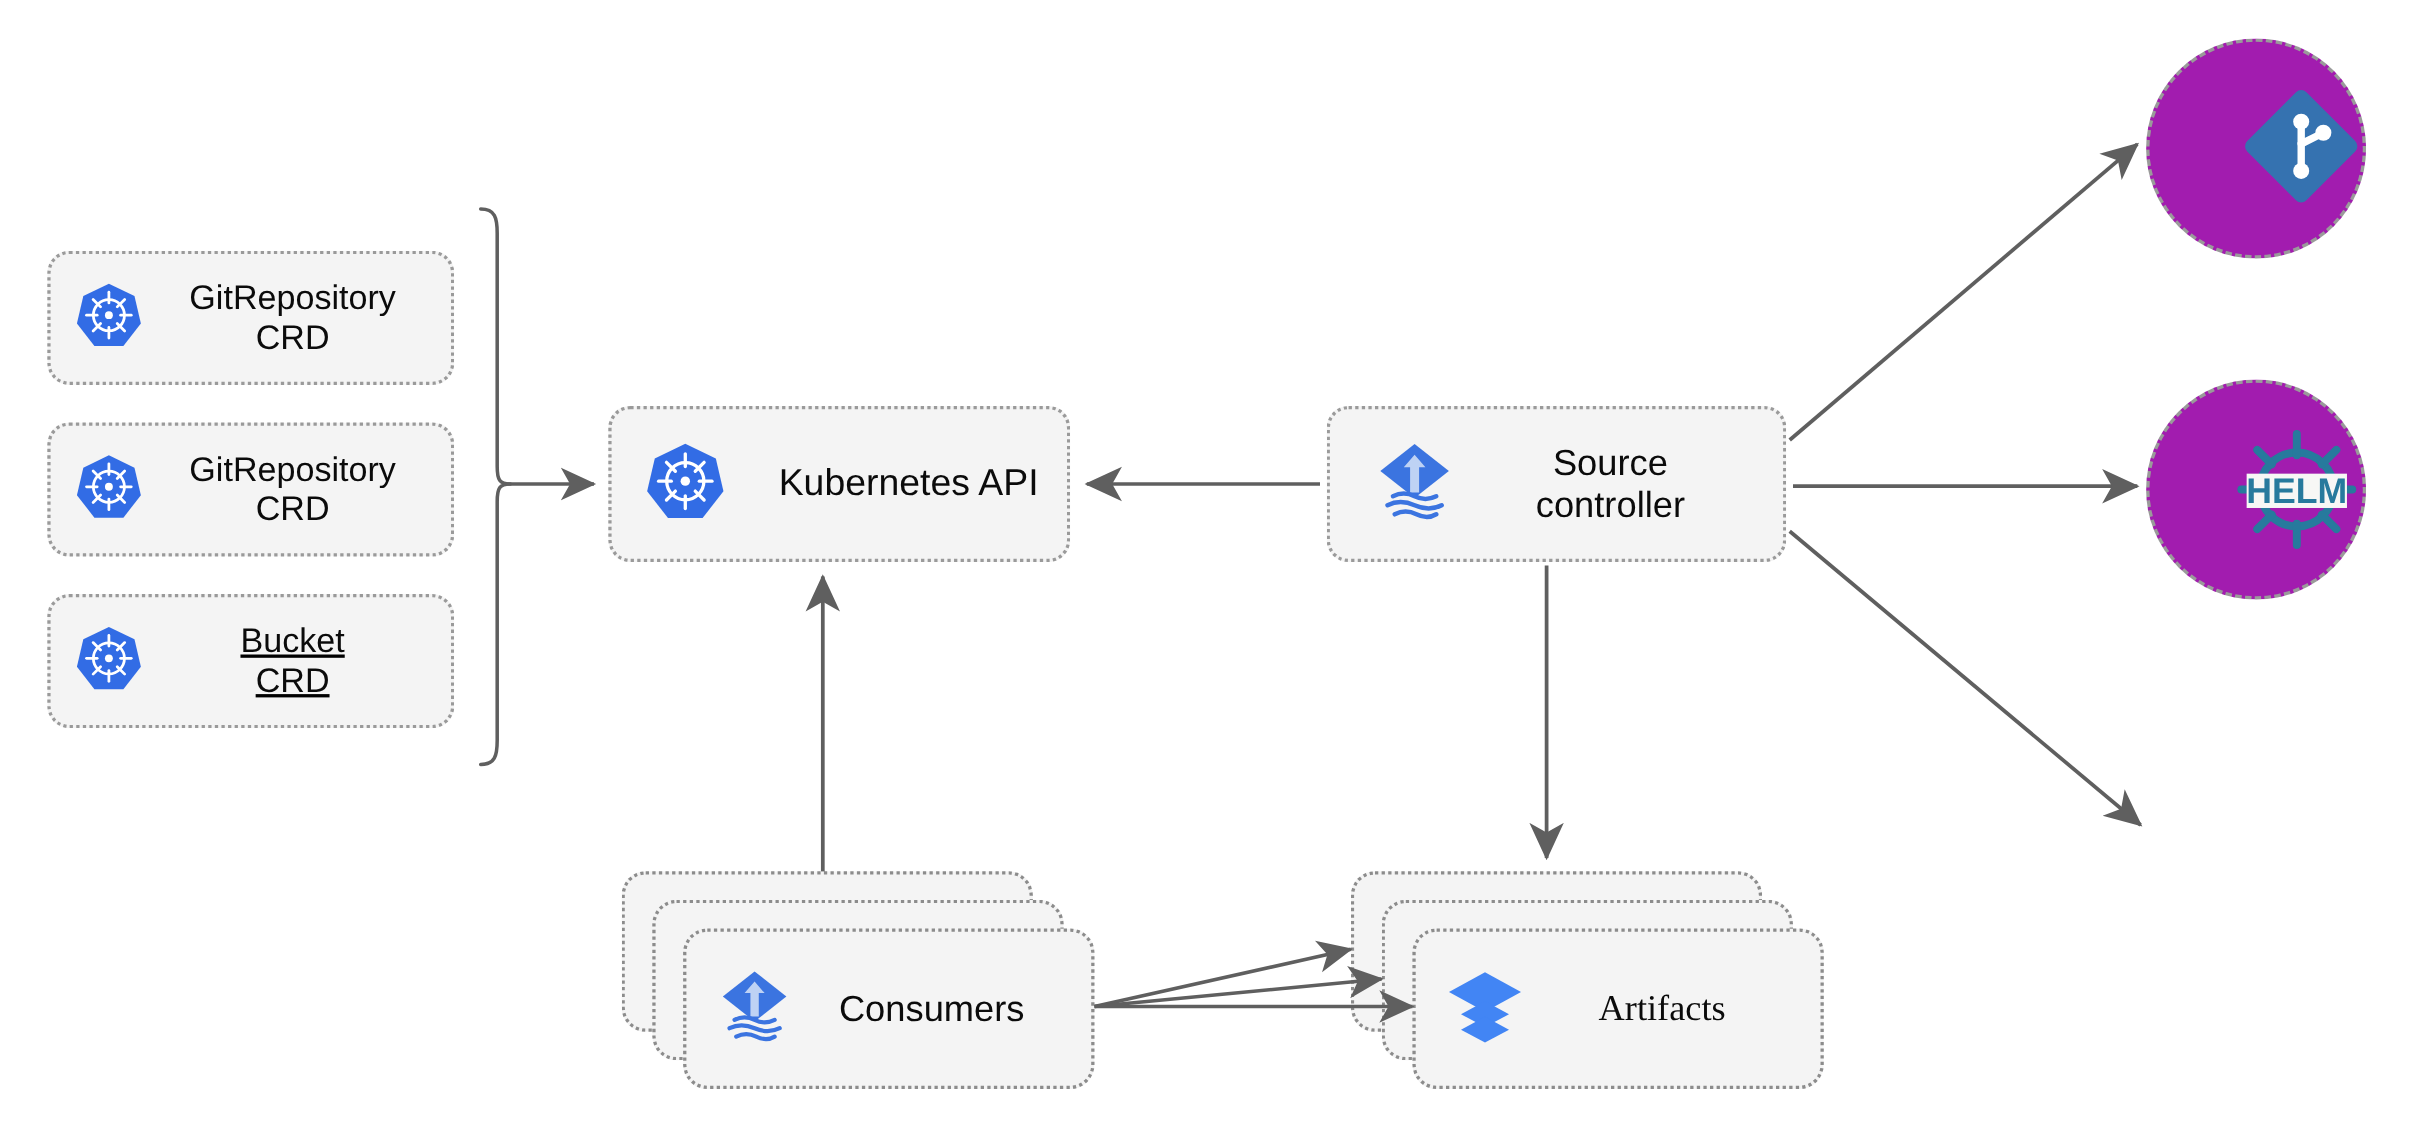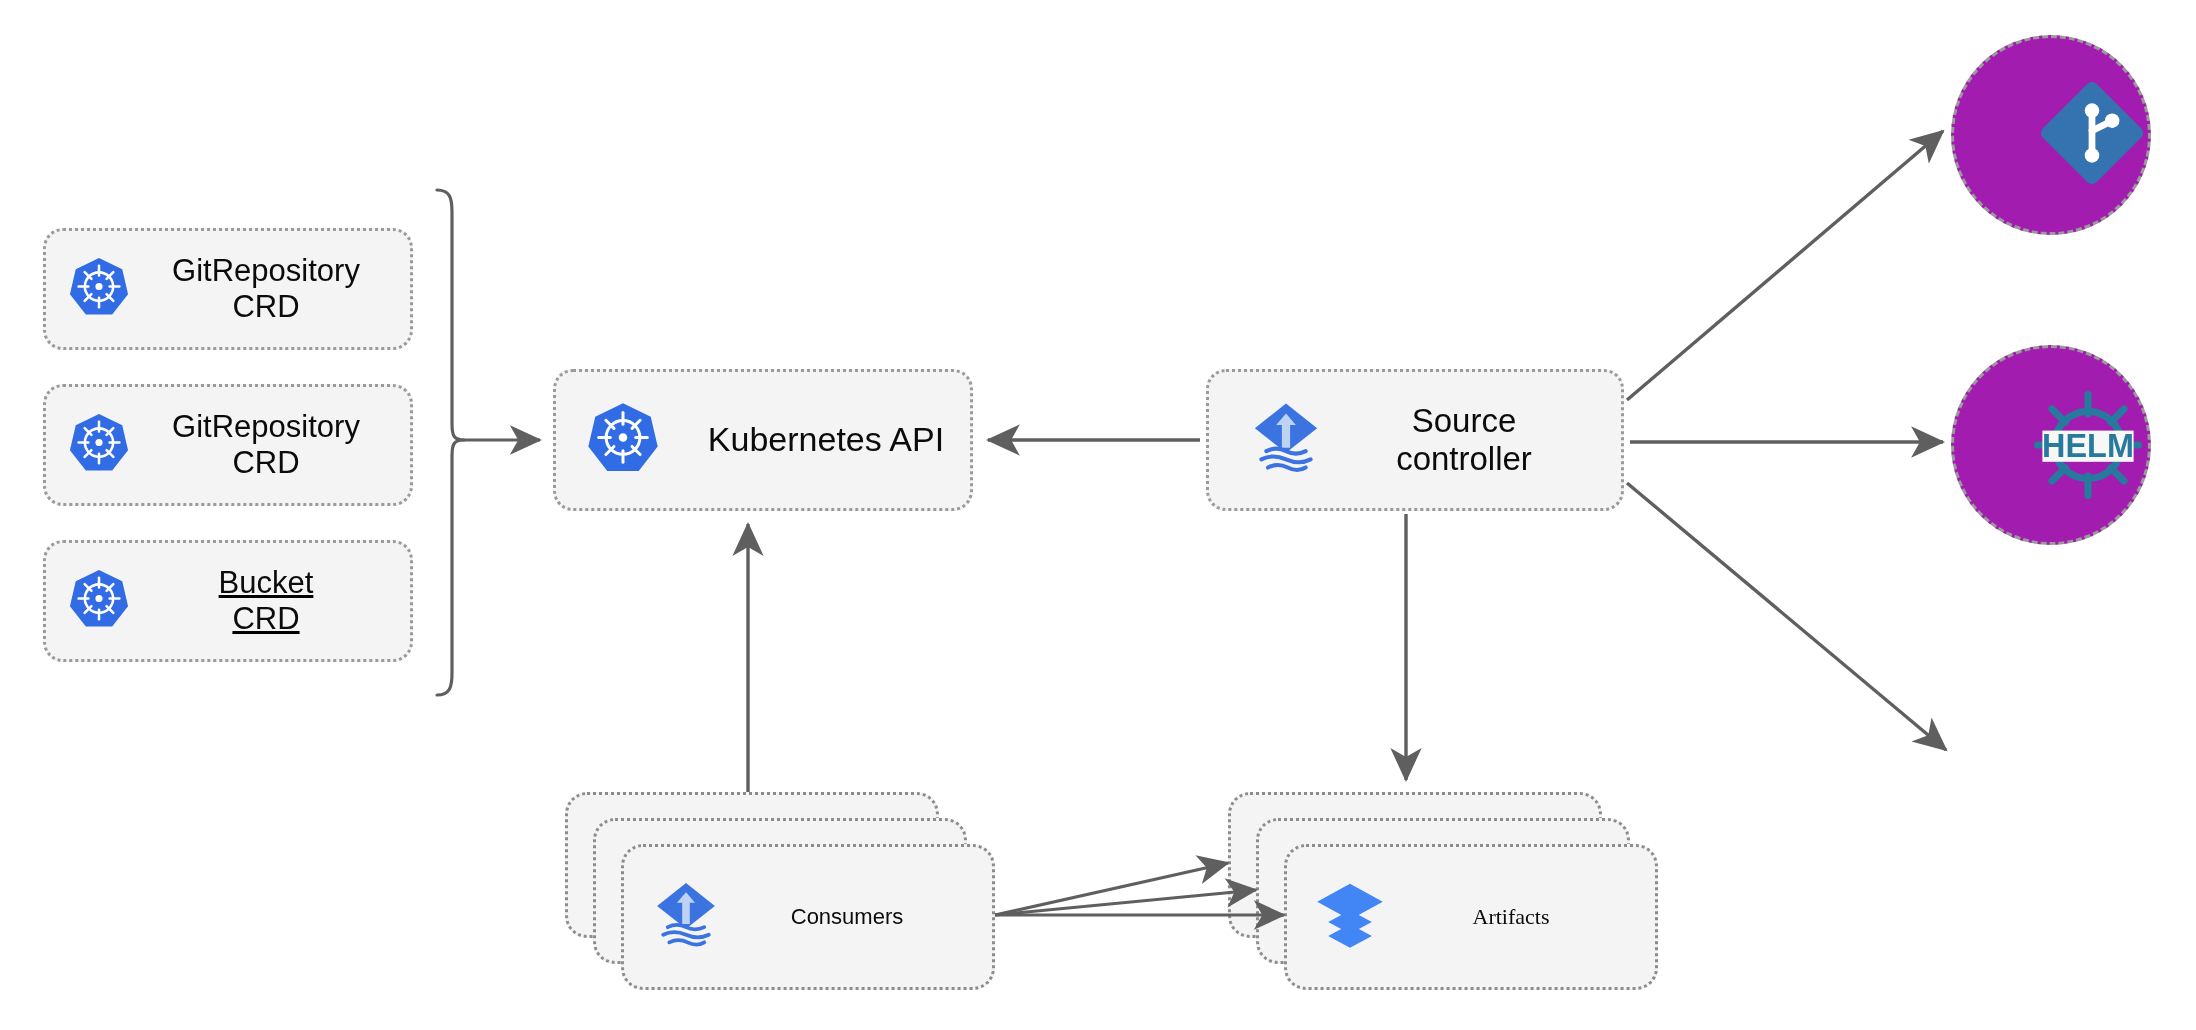--- a/index.html
+++ b/index.html
@@ -101,21 +101,21 @@
     left: 56px; top: 52px;
     display: flex;
     align-items: center;
     padding-left: 24px;
     z-index: 2;
   }
   .stack .card.front .label {
     flex: 1;
     text-align: center;
     padding-right: 22px;
-    font-size: 22px;
+    font-size: 33px;
     color: #0b0b0b;
   }
 
   #node-consumers { left: 565px; top: 792px; width: 430px; height: 198px; }
   #node-consumers .card { width: 374px; height: 146px; }
 
   #node-artifacts { left: 1228px; top: 792px; width: 430px; height: 198px; font-family: Liberation Serif, serif; }
   #node-artifacts .card { width: 374px; height: 146px; }
 
   

